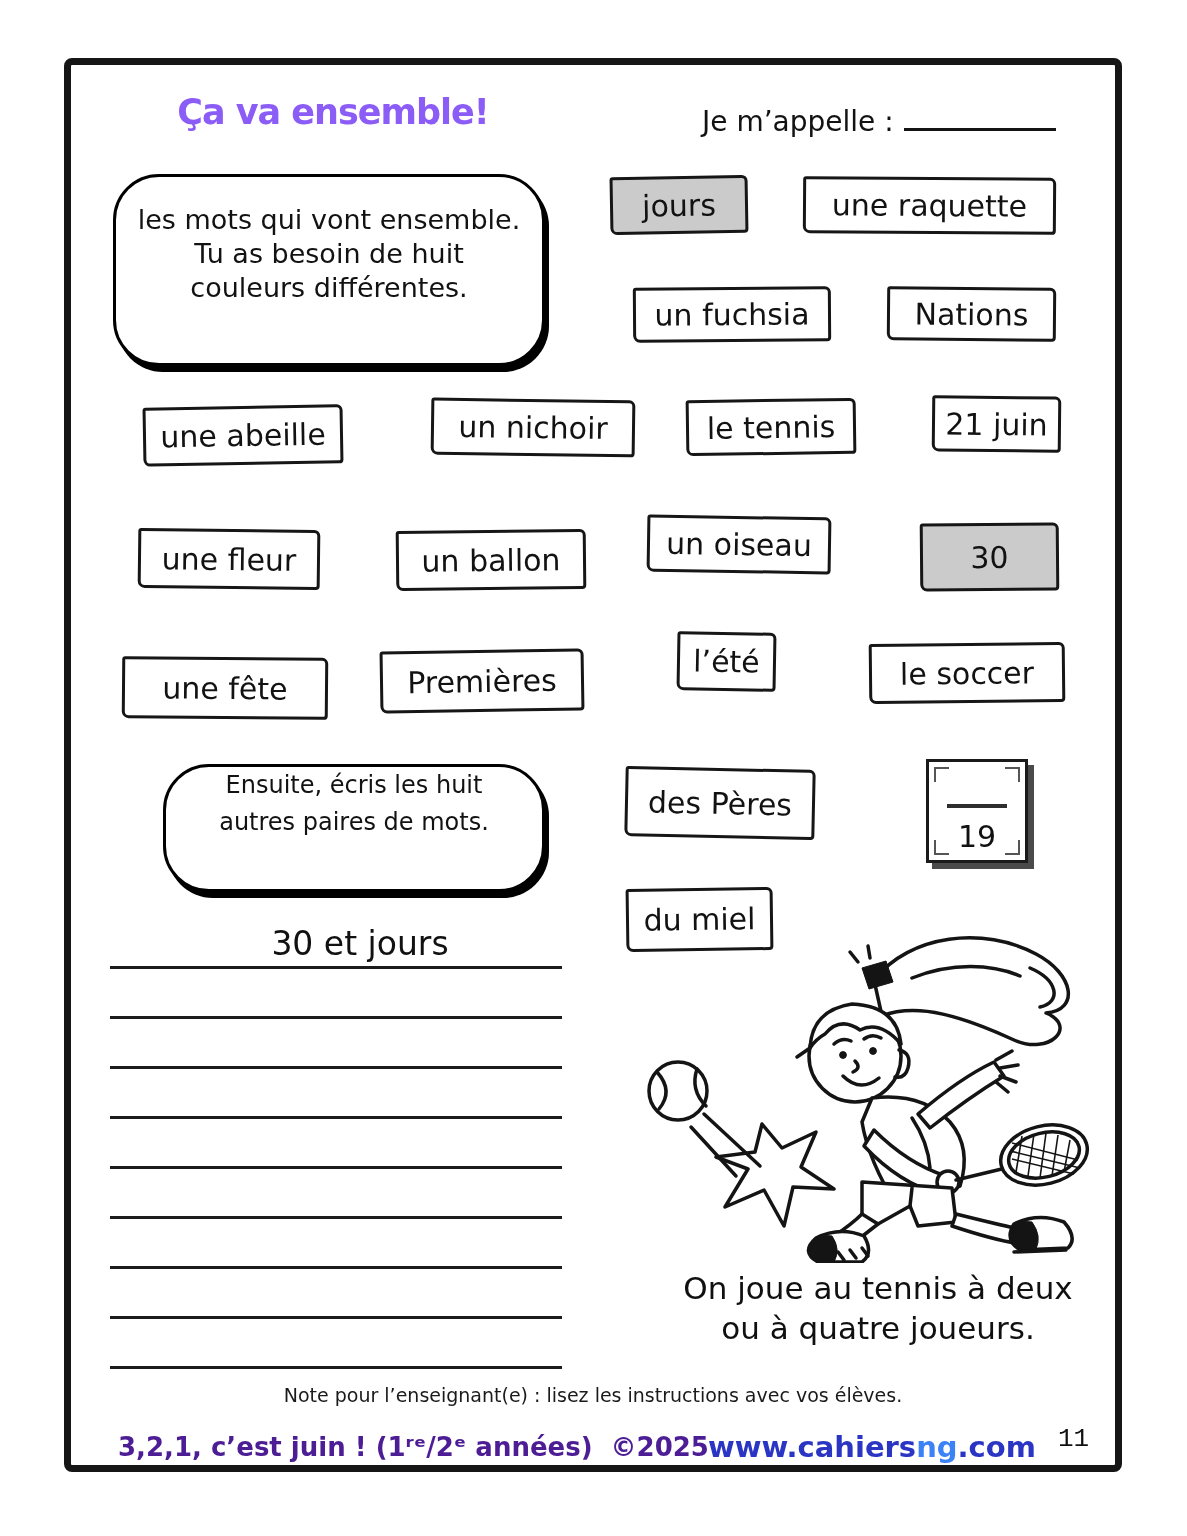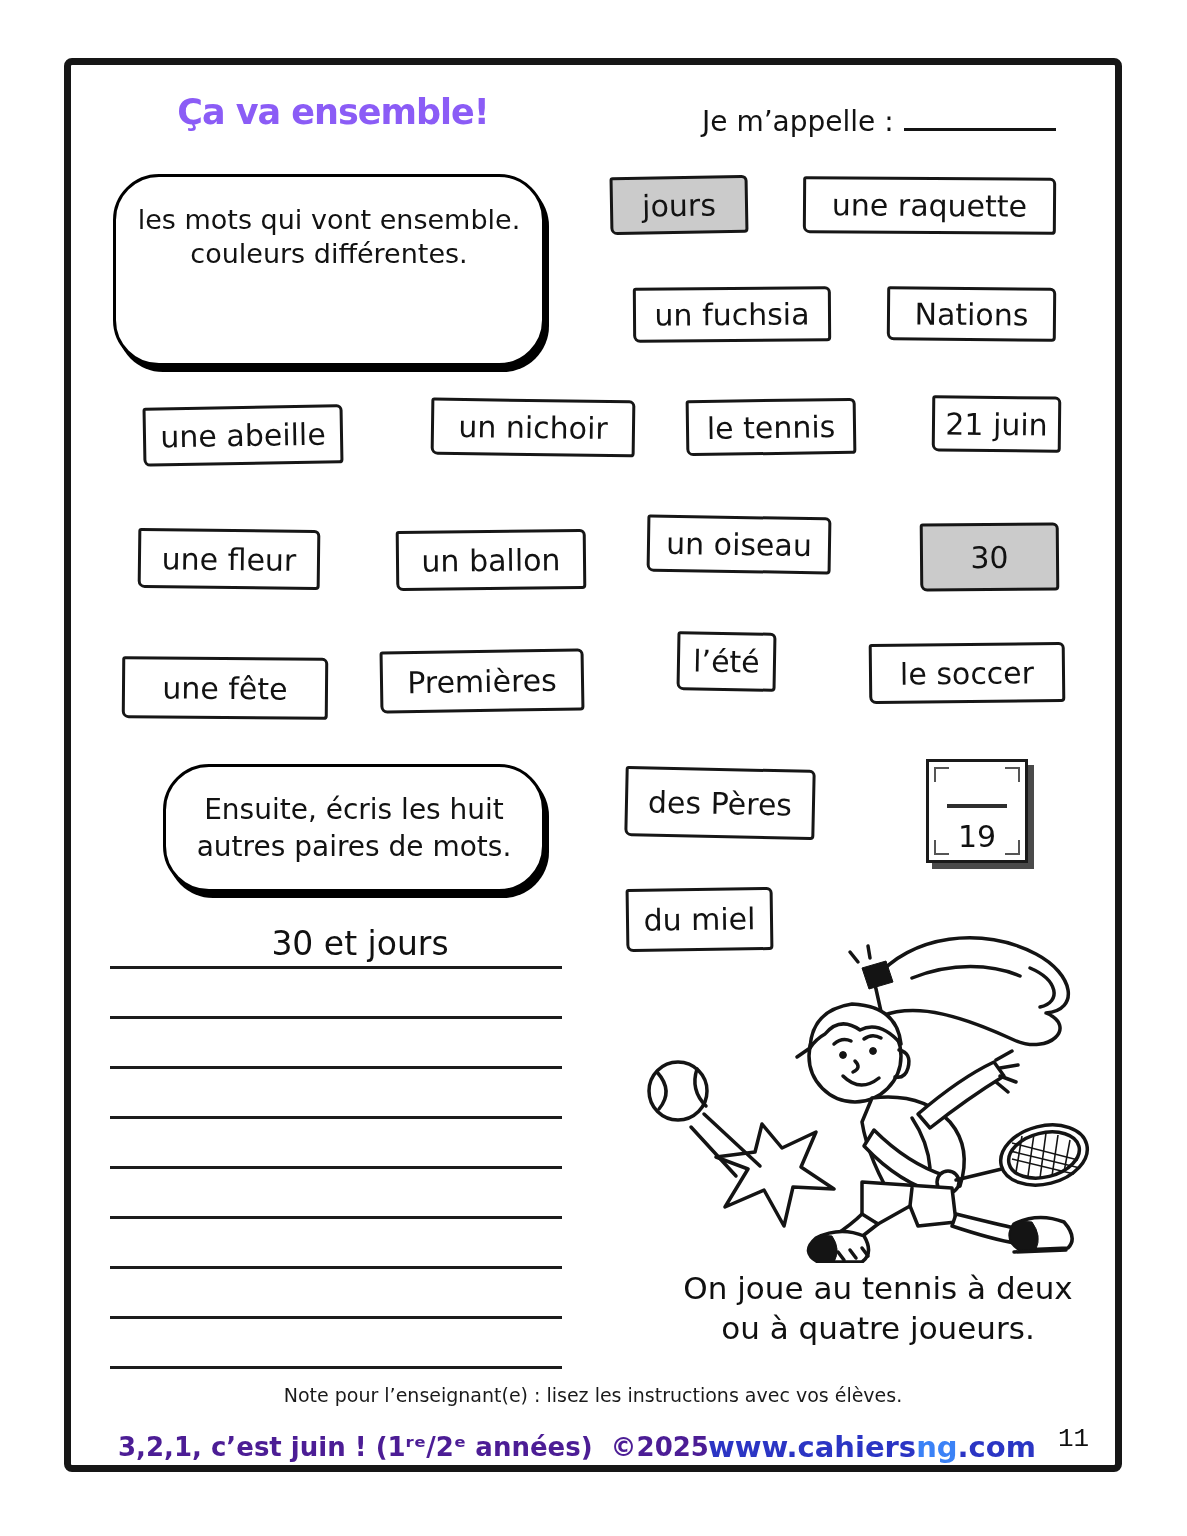--- a/index.html
+++ b/index.html
@@ -15,21 +15,21 @@
     position:absolute;left:150px;top:92px;width:366px;text-align:center;
     font-size:35px;font-weight:bold;letter-spacing:-1px;color:#8b5cf6;
   }
   .nameblock{position:absolute;left:702px;top:100px;font-size:28px;white-space:nowrap;}
   .nameline{display:inline-block;width:152px;border-bottom:3px solid #141414;height:28px;margin-left:10px;vertical-align:baseline;}
   .bubble{
     position:absolute;background:#ffffff;border:3px solid #000;border-radius:46px;
     box-shadow:4px 6px 0 #000;box-sizing:border-box;text-align:center;
   }
   .bubble1{left:113px;top:174px;width:432px;height:192px;padding-top:26px;font-size:27px;line-height:34px;}
-  .bubble2{left:163px;top:764px;width:382px;height:128px;padding-top:24px;font-size:28px;line-height:37px;}
+  .bubble2{left:163px;top:764px;width:382px;height:128px;font-size:24px;line-height:37px;}
   .wordbox{
     position:absolute;background:#ffffff;border:3px solid #161616;box-sizing:border-box;
     display:flex;align-items:center;justify-content:center;
     font-size:30px;white-space:nowrap;border-radius:3px 6px 4px 7px;
   }
   .wordbox.gray{background:#cbcbcb;}
   .calcard{
     position:absolute;left:926px;top:759px;width:102px;height:104px;background:#ffffff;
     border:3px solid #1a1a1a;box-sizing:border-box;box-shadow:6px 6px 0 #4a4a4a;
   }
@@ -65,20 +65,21 @@
   <div class="frame"></div>
 
   <div class="title">Ça va ensemble!</div>
 
   <div class="nameblock">
     <span>Je m’appelle :</span><span class="nameline"></span>
   </div>
 
   <div class="bubble bubble1">
     <div>les mots qui vont ensemble.</div>
+    <div>Tu as besoin de huit</div>
     <div>couleurs différentes.</div>
   </div>
 
   <div class="wordbox gray" style="left:610px;top:176px;width:138px;height:58px;transform:rotate(-1deg);">
       <span>jours</span>
     </div>
   <div class="wordbox" style="left:803px;top:177px;width:253px;height:57px;transform:rotate(0.4deg);">
       <span>une raquette</span>
     </div>
   <div class="wordbox" style="left:633px;top:287px;width:198px;height:55px;transform:rotate(-0.4deg);">

